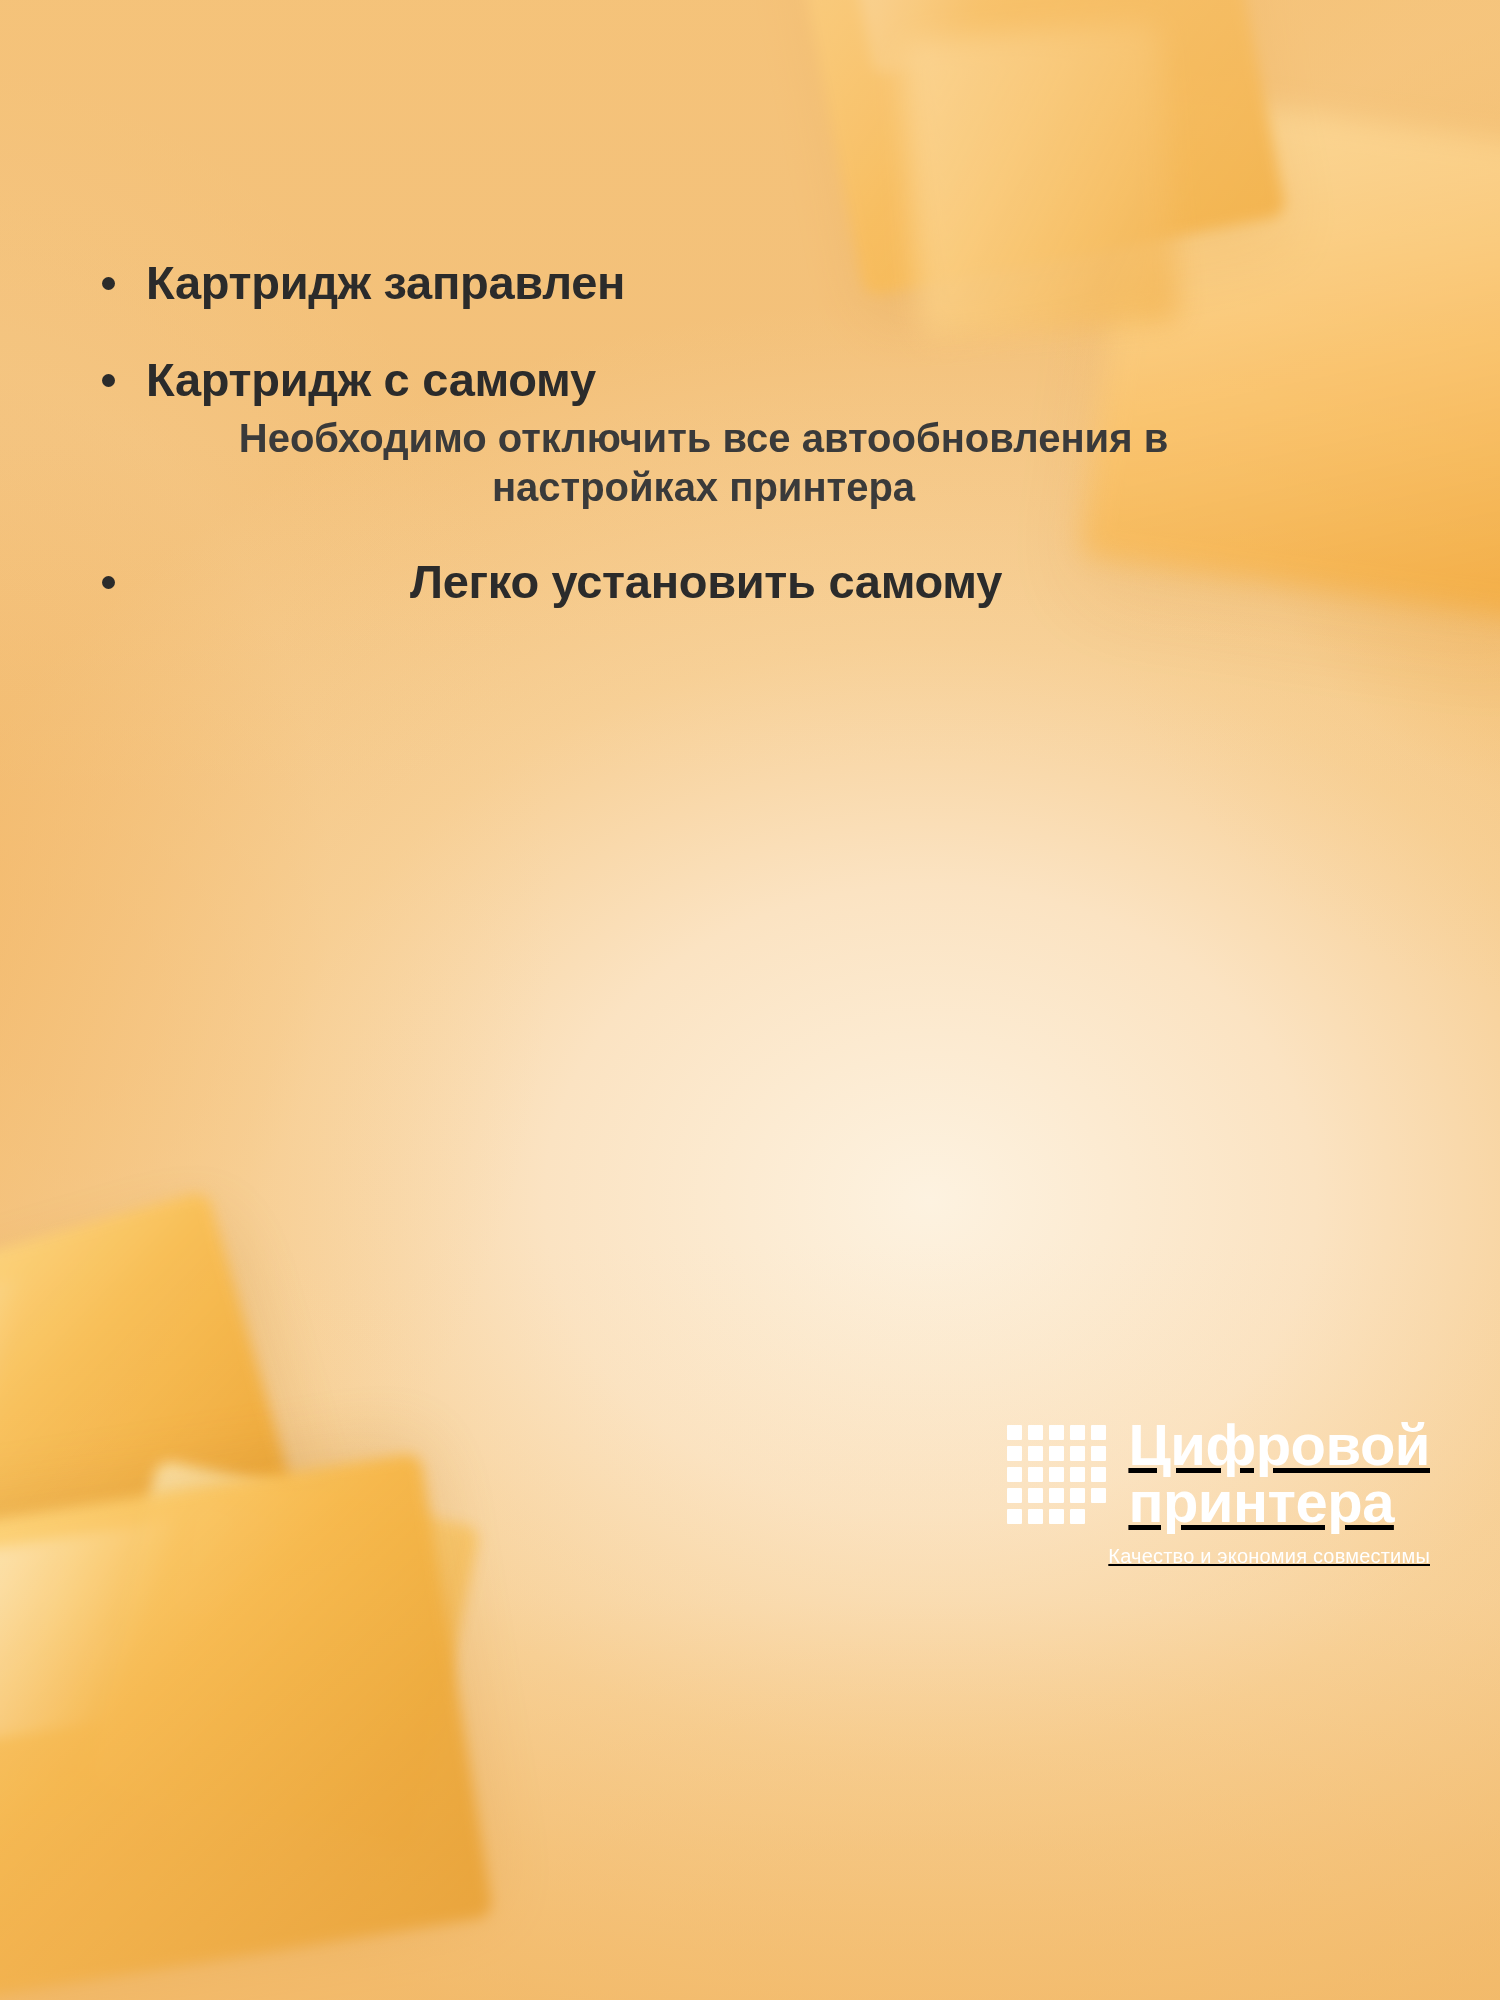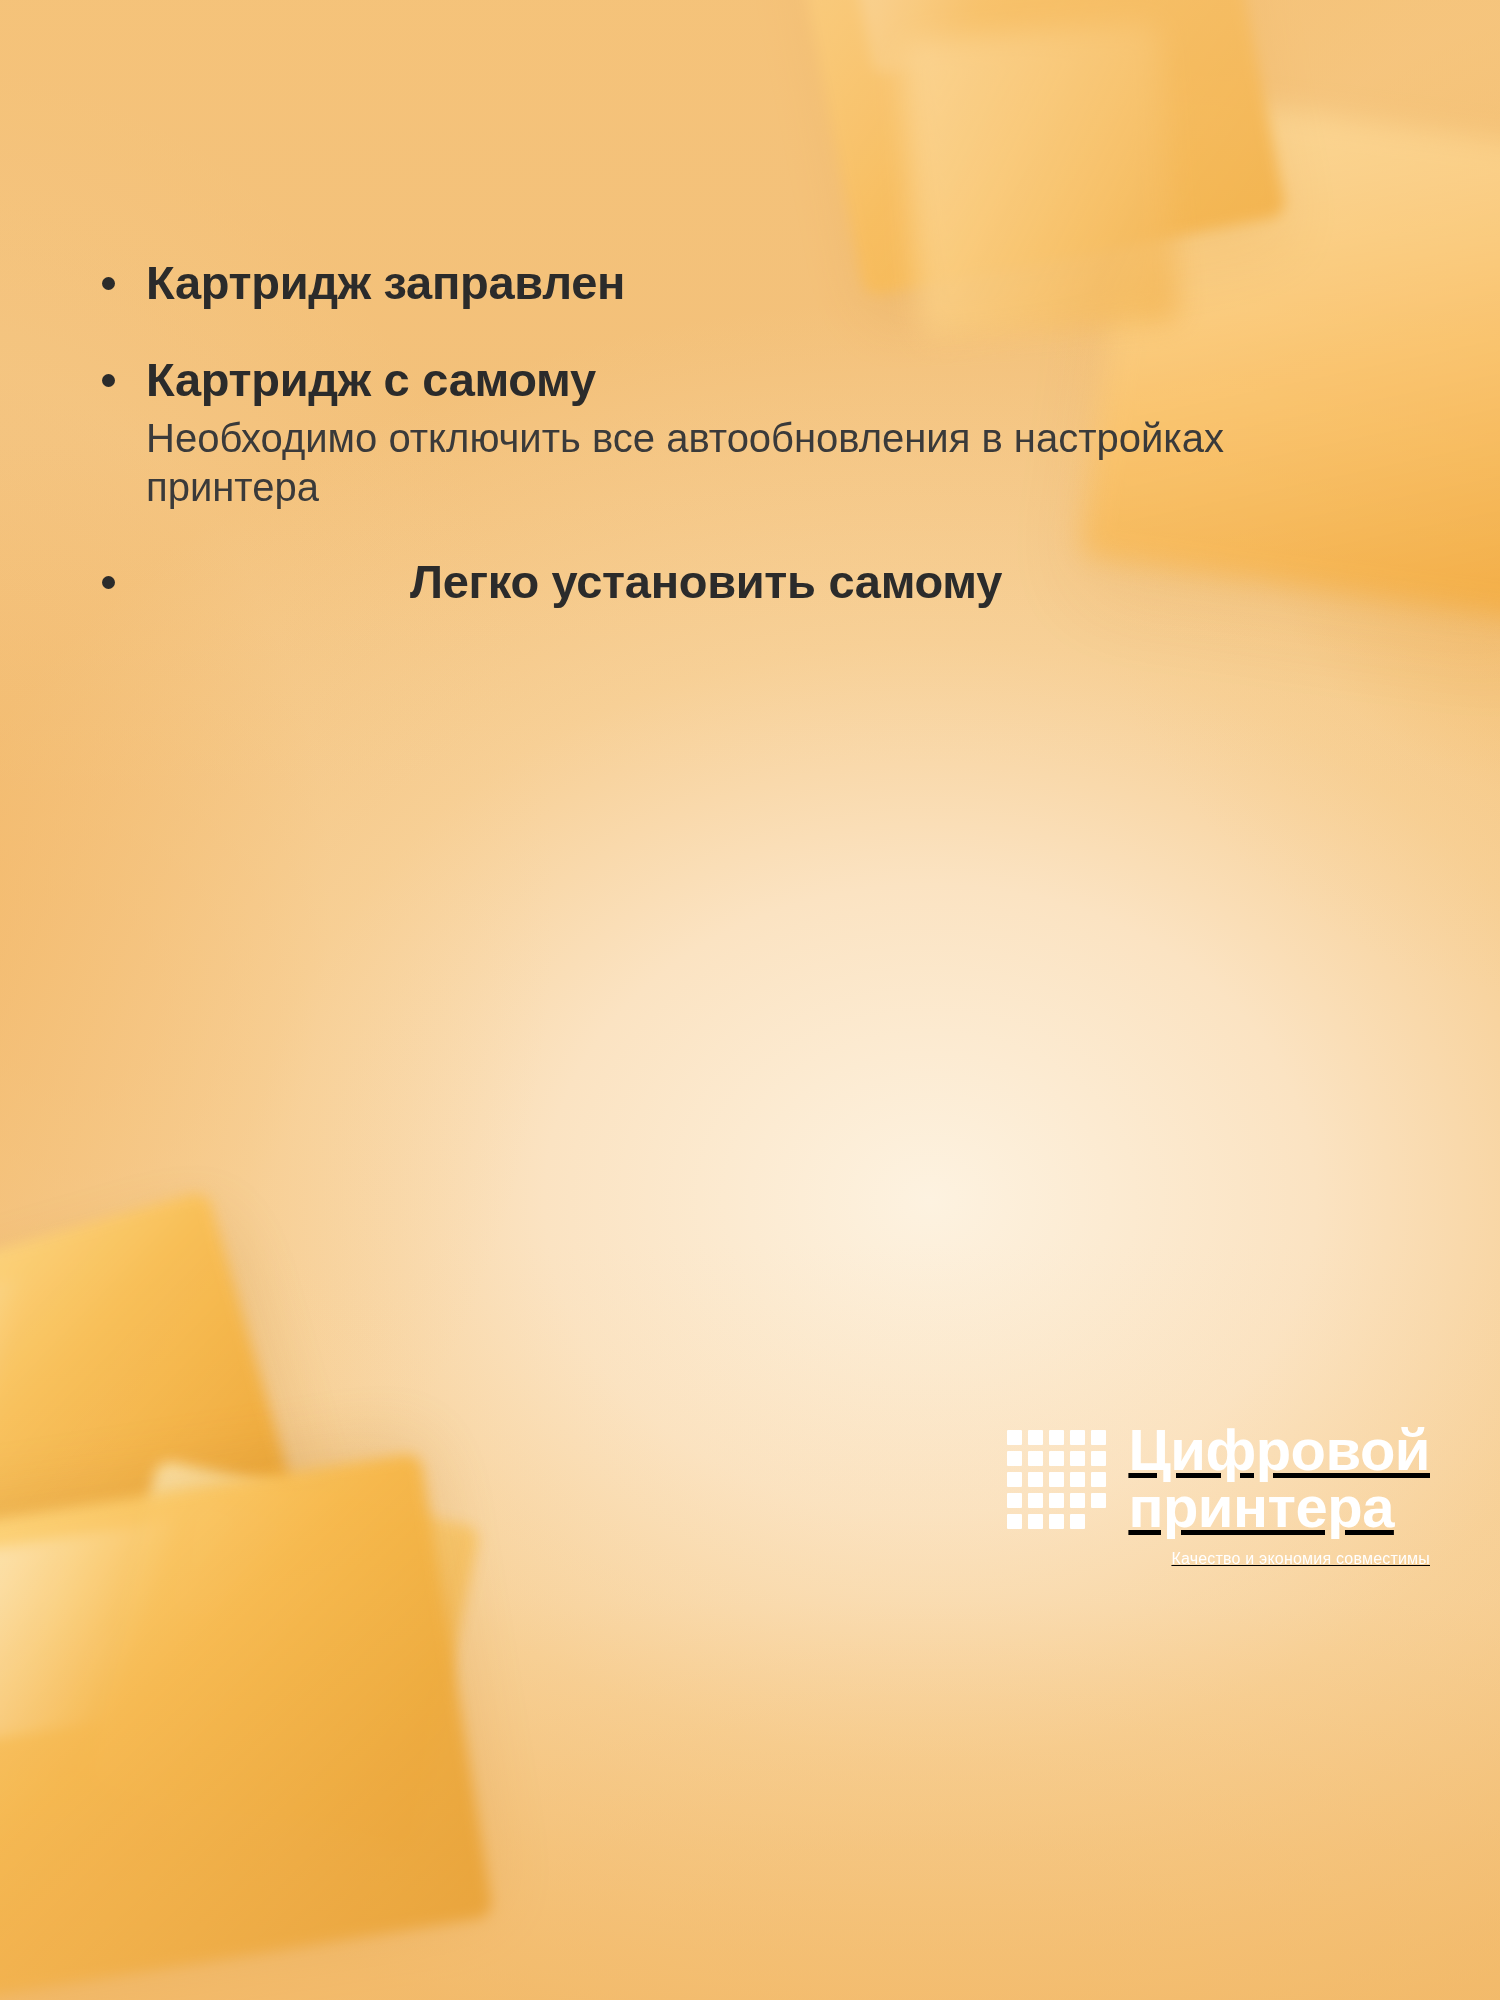--- a/index.html
+++ b/index.html
@@ -187,24 +187,25 @@
     font-size: 47px;
     line-height: 1.18;
     font-weight: bold;
     color: #2b2b2b;
     letter-spacing: -0.3px;
     margin: 0;
   }
   .feature-note {
     font-size: 40px;
     line-height: 1.22;
-    font-weight: normal;
+    font-weight: bold;
     color: #3a3a3a;
     margin: 6px 0 0 0;
     max-width: 1115px;
+    text-align: center;
   }
 
   
   li.item-chip { margin-bottom: 50px; }
   li.item-iso  { margin-bottom: 40px; }
 
   
   .logo {
     position: absolute;
     right: 70px;
@@ -237,21 +238,21 @@
     color: #ffffff;
     font-weight: bold;
     font-size: 58px;
     line-height: 0.98;
     letter-spacing: -0.5px;
   }
   .logo-wordmark span { display: block; }
   .logo-tagline {
     margin-top: 14px;
     color: #ffffff;
-    font-size: 16px;
+    font-size: 20px;
     letter-spacing: 0.2px;
   }
 </style>
 </head>
 <body>
 
 <div class="poster">
 
   <div class="bg-base"></div>
   <div class="bg-warm-left"></div>

